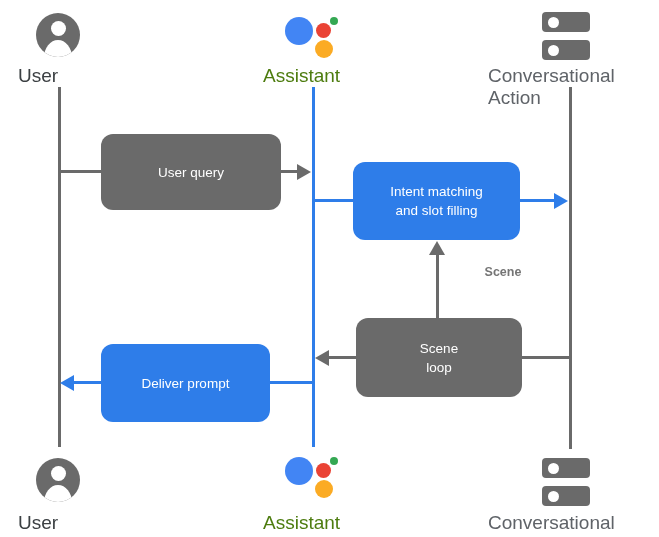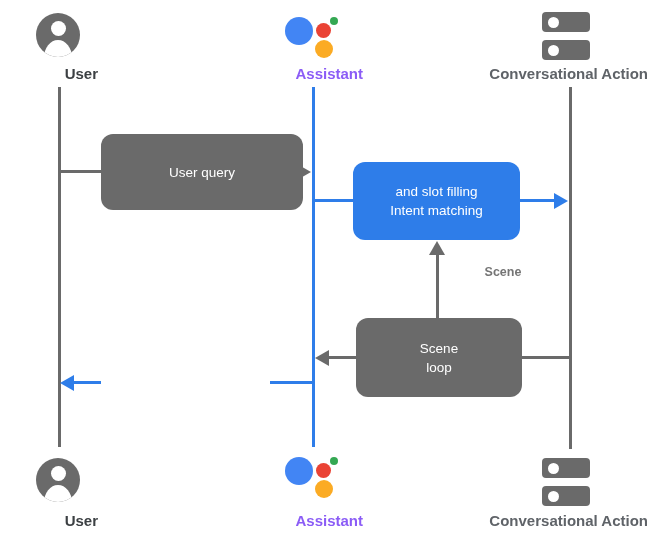--- a/index.html
+++ b/index.html
@@ -34,24 +34,24 @@
   .server-unit {
     position:absolute; left:0; width:48px; height:20px;
     border-radius:4px; background:#6a6a6a;
   }
   .server-led {
     position:absolute; left:6px; top:4.5px; width:11px; height:11px;
     border-radius:50%; background:#ffffff;
   }
   
   .actor-label {
-    position:absolute; font-size:15px; font-weight:700; text-align:right;
+    position:absolute; font-size:19px; font-weight:400; text-align:left;
   }
   .lbl-dark   { color:#3c4043; }
-  .lbl-light  { color:#8b5cf6; }
+  .lbl-light  { color:#4d7c0f; }
   .lbl-medium { color:#5f6368; }
   .loop-label {
     position:absolute; font-size:12.5px; font-weight:700; color:#757575;
     text-align:center; line-height:15px;
   }
   
   .lifeline { position:absolute; width:3px; }
   .hline    { position:absolute; height:3px; }
   .vline    { position:absolute; width:3px; }
   .gray-bg  { background:#6a6a6a; }
@@ -118,34 +118,37 @@
   </div>
 
   <div class="hline gray-bg" style="left:522px; top:356px; width:47px;"></div>
   <div class="hline gray-bg" style="left:329px; top:356px; width:27px;"></div>
   <div class="arrow arrow-left-gray" style="left:315px; top:349.5px;"></div>
 
   <div class="hline blue-bg" style="left:270px; top:381px; width:43px;"></div>
   <div class="hline blue-bg" style="left:74px; top:381px; width:27px;"></div>
   <div class="arrow arrow-left-blue" style="left:60px; top:374.5px;"></div>
 
-  <div class="pbox gray-bg" style="left:101px; top:134px; width:202px; height:76px;">
+  <div class="pbox gray-bg" style="left:101px; top:134px; width:180px; height:76px;">
     <span>User query</span>
   </div>
 
   <div class="pbox blue-bg" style="left:353px; top:162px; width:167px; height:78px;">
+    <span style="display:block;">Intent matching</span>
     <span style="display:block;">and slot filling</span>
-    <span style="display:block;">Intent matching</span>
   </div>
 
   <div class="pbox gray-bg" style="left:356px; top:318px; width:166px; height:79px;">
     <span style="display:block;">Scene</span>
     <span style="display:block;">loop</span>
   </div>
 
+  <div class="pbox blue-bg" style="left:101px; top:344px; width:169px; height:78px;">
+    <span>Deliver prompt</span>
+  </div>
 
   <div class="person-icon" style="left:36px; top:458px;">
     <div class="person-head"></div>
     <div class="person-body"></div>
   </div>
   <div class="actor-label lbl-dark" style="left:18px; top:512px; width:80px;">User</div>
 
   <div class="assistant-icon" style="left:283px; top:453px;">
     <div class="dot dot-blue"></div>
     <div class="dot dot-red"></div>

